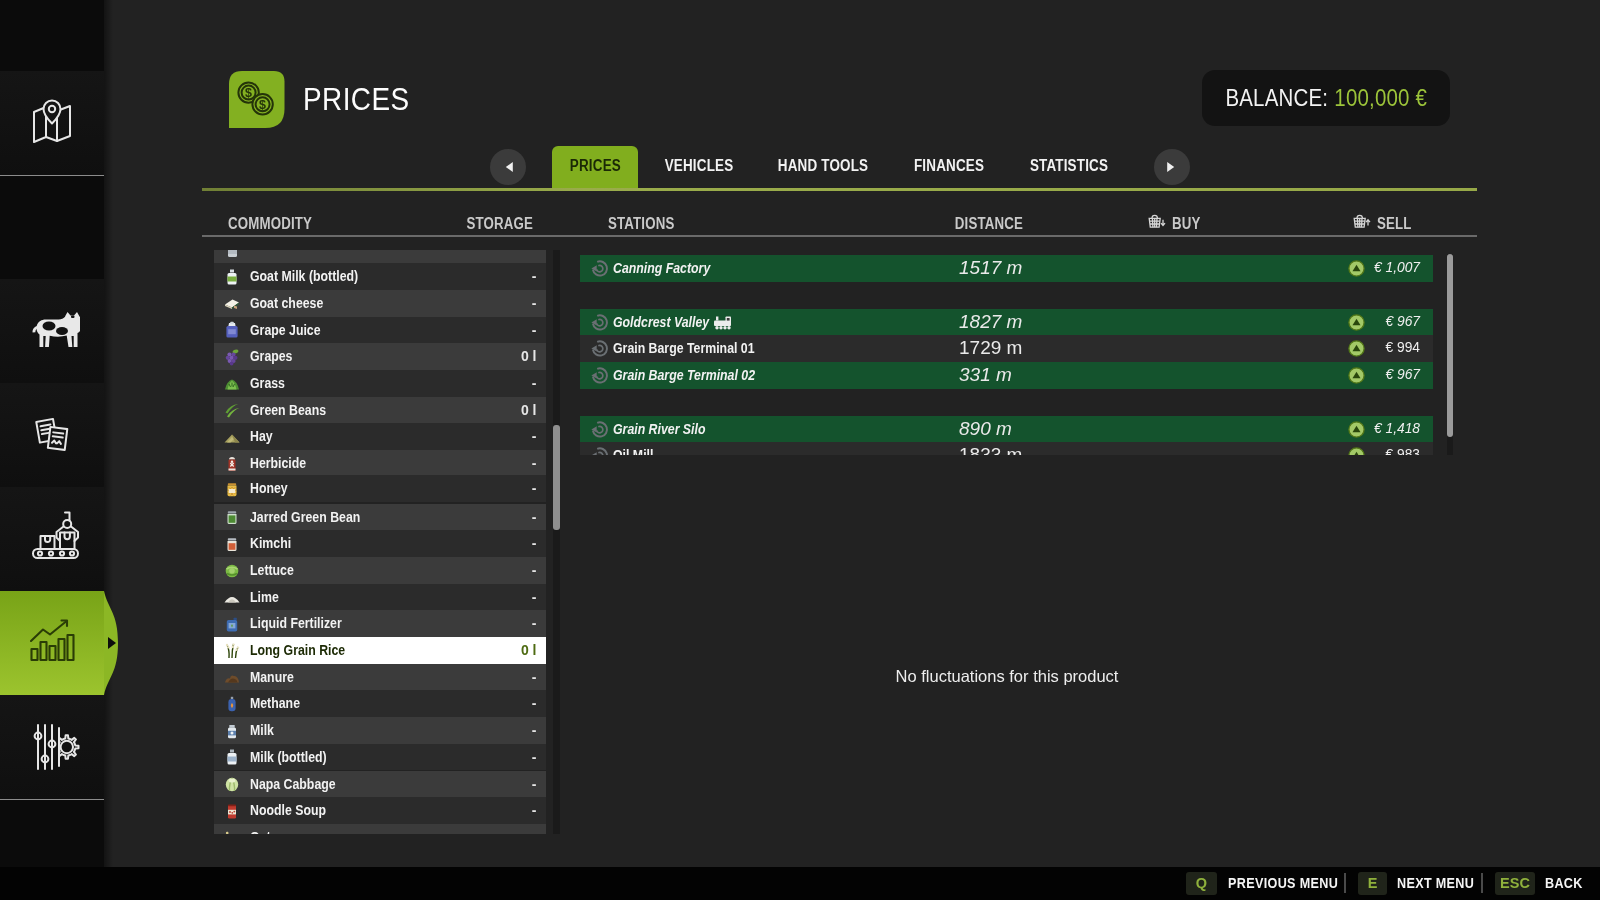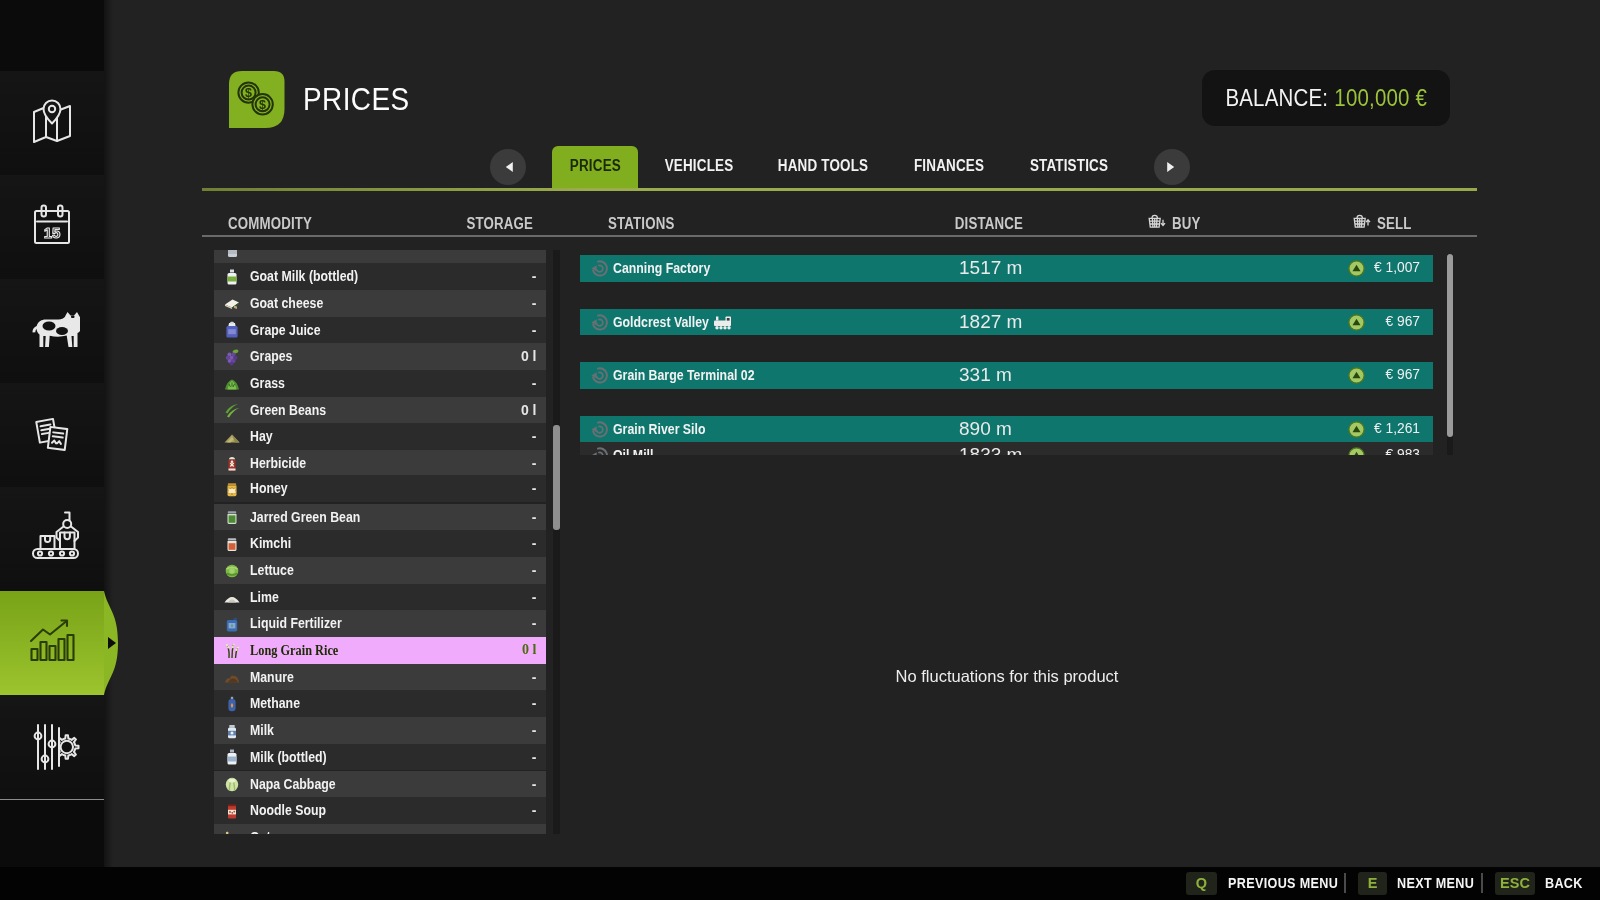--- a/index.html
+++ b/index.html
@@ -45,33 +45,33 @@
 
 .colh { position:absolute; top:214.5px; font-size:16px; font-weight:bold; color:#c9c9c9; letter-spacing:0.2px;
   transform:scaleX(0.83); transform-origin:0 50%; }
 .colh.r { transform:translateX(-100%) scaleX(0.83); transform-origin:100% 50%; }
 
 
 #clist { position:absolute; left:213.5px; top:250px; width:332px; height:584px; overflow:hidden; }
 .crow { position:absolute; left:0; width:332px; height:26.7px; }
 .crow.lt { background:#3b3b3b;padding-left:12px; }
 .crow.dk { background:#2b2b2b; }
-.crow.sel { background:#f0abfc;font-family:Liberation Serif, serif; }
+.crow.sel { background:#ffffff; }
 .ci { position:absolute; left:9px; top:4.5px; }
 .cname { position:absolute; left:36px; top:0; line-height:26.7px; font-size:14.5px; font-weight:bold; color:#f2f2f2; white-space:nowrap; transform:scaleX(0.85); transform-origin:0 50%; }
 .crow.sel .cname { color:#1c2a04; }
 .cval { position:absolute; right:9px; top:0; line-height:26.7px; font-size:14px; font-weight:bold; color:#e6e6e6; }
 .crow.sel .cval { color:#4e6b12; }
 #cscroll { position:absolute; left:553px; top:250px; width:6.5px; height:584px; background:#1a1a1a; }
 #cscroll .thumb { position:absolute; left:0; top:175px; width:6.5px; height:105px; background:#8f8f8f; border-radius:3px; }
 
 
 #slist { position:absolute; left:580px; top:255px; width:853px; height:200px; overflow:hidden; }
 .srow { position:absolute; left:0; width:853px; height:26.7px; }
-.srow.lt { background:#0f766e; }
+.srow.lt { background:#14532d;font-style:italic; }
 .srow.dk { background:#2b2b2b; }
 .si { position:absolute; left:10px; top:4px; }
 .sname { position:absolute; left:33px; top:0; line-height:26.7px; font-size:14.5px; font-weight:bold; color:#f2f2f2; white-space:nowrap; transform:scaleX(0.85); transform-origin:0 50%; }
 .train { position:absolute; left:133px; top:6px; }
 .sdist { position:absolute; left:379px; top:0; line-height:26.7px; font-size:19px; color:#eaeaea; }
 .spc { position:absolute; left:768px; top:5px; }
 .sprice { position:absolute; right:13px; top:0; line-height:26.7px; font-size:13.8px; color:#f0f0f0; }
 #sscroll { position:absolute; left:1447px; top:254px; width:5.5px; height:201px; background:#1a1a1a; }
 #sscroll .thumb { position:absolute; left:0; top:0; width:5.5px; height:183px; background:#9b9b9b; border-radius:3px; }
 
@@ -97,29 +97,20 @@
       <div class="sbsep" style="top:798.5px"></div>
       <div class="sbblock" style="top:71.0px">
         <svg width="56" height="56" viewBox="0 0 56 56" fill="none" stroke="#e6e6e6" stroke-width="2" stroke-linejoin="round" stroke-linecap="round">
           <path d="M10,17 L22,12 V42 L10,47 Z"></path>
           <path d="M22,12 L33,16 V46 L22,42"></path>
           <path d="M33,16 L46,11 V41 L33,46"></path>
           <path d="M28,5.5 c-4.7,0 -8.5,3.8 -8.5,8.5 c0,6 8.5,14.5 8.5,14.5 s8.5,-8.5 8.5,-14.5 c0,-4.7 -3.8,-8.5 -8.5,-8.5 z" fill="#141414"></path>
           <circle cx="28" cy="14" r="3.2"></circle>
         </svg>
       </div>
-      <div class="sbblock" style="top:175.0px">
-        <svg width="56" height="56" viewBox="0 0 56 56" fill="none" stroke="#e6e6e6" stroke-width="2" stroke-linejoin="round" stroke-linecap="round">
-          <rect x="11" y="12" width="34" height="32" rx="1.5"></rect>
-          <line x1="13" y1="22.5" x2="43" y2="22.5"></line>
-          <rect x="17.5" y="6.5" width="4.5" height="11" rx="2.2"></rect>
-          <rect x="34" y="6.5" width="4.5" height="11" rx="2.2"></rect>
-          <text x="28" y="39" font-family="Liberation Sans" font-size="15" font-weight="bold" text-anchor="middle" fill="none" stroke-width="1.1">15</text>
-        </svg>
-      </div>
       <div class="sbblock" style="top:279.0px">
         <svg width="56" height="56" viewBox="0 0 56 56">
           <g fill="#e8e8e8">
             <path d="M41,13.5 l2.5,-4.5 l3,3.5 h3.5 l3,-3.5 l2.5,4.5 c1.5,1 2.5,2.8 2.2,4.8 l-1.2,8.2 c-0.3,1.8 -1.5,3 -3,3.6 V44 h-3.8 v-11 h-2.2 l0.8,11 h-3.8 l-1.8,-11.5 c-5.5,1.5 -11.5,1.5 -17,0.2 l-0.8,11.3 h-3.8 l0.6,-11 h-2.4 V44 h-3.8 V31.5 c-2.8,-2.2 -3.8,-6 -2.6,-9.3 c1.3,-3.6 4.8,-5.7 8.6,-5.7 h13.2 c2.6,0 5,-1.1 6.6,-3 z"></path>
             <path d="M13.5,23 c-3.2,0.6 -5.3,3.4 -4.9,6.6 l2.8,-0.4 c-0.2,-1.8 0.8,-3.4 2.5,-4 z"></path>
           </g>
           <g fill="#131313">
             <ellipse cx="25" cy="23" rx="6.5" ry="4.5"></ellipse>
             <ellipse cx="38" cy="28" rx="6" ry="4"></ellipse>
             <rect x="47" y="12.5" width="3.5" height="2.5" rx="1"></rect>
@@ -517,20 +508,34 @@
             <circle cx="12" cy="12.8" r="1.7" fill="#ececec"></circle>
             <circle cx="16" cy="12.8" r="1.7" fill="#ececec"></circle>
           </svg></span>
         <span class="sdist">1827 m</span>
         <span class="spc"><svg width="17" height="17" viewBox="0 0 17 17">
             <circle cx="8.5" cy="8.5" r="7.6" fill="#a3c967" stroke="#527717" stroke-width="1.3"></circle>
             <path d="M8.5,4.8 L12.5,11.3 H4.5 Z" fill="#2a470c"></path>
           </svg></span>
         <span class="sprice">€ 967</span>
       </div>
+      <div class="srow dk" style="top:80.4px">
+        <span class="si"><svg width="19" height="19" viewBox="0 0 19 19">
+            <path d="M7.2,2.9 a7.1,7.1 0 1 1 -4.3,7.8" stroke="#6a6f73" stroke-width="2" fill="none"></path>
+            <path d="M1.4,9.4 l5.3,-3.1 l0,6.2 z" fill="#6a6f73"></path>
+            <path d="M8.3,6.7 a3.2,3.2 0 1 1 -1.8,3.6" stroke="#6a6f73" stroke-width="1.7" fill="none"></path>
+          </svg></span>
+        <span class="sname">Grain Barge Terminal 01</span>
+        <span class="sdist">1729 m</span>
+        <span class="spc"><svg width="17" height="17" viewBox="0 0 17 17">
+            <circle cx="8.5" cy="8.5" r="7.6" fill="#a3c967" stroke="#527717" stroke-width="1.3"></circle>
+            <path d="M8.5,4.8 L12.5,11.3 H4.5 Z" fill="#2a470c"></path>
+          </svg></span>
+        <span class="sprice">€ 994</span>
+      </div>
       <div class="srow lt" style="top:107.1px">
         <span class="si"><svg width="19" height="19" viewBox="0 0 19 19">
             <path d="M7.2,2.9 a7.1,7.1 0 1 1 -4.3,7.8" stroke="#6a6f73" stroke-width="2" fill="none"></path>
             <path d="M1.4,9.4 l5.3,-3.1 l0,6.2 z" fill="#6a6f73"></path>
             <path d="M8.3,6.7 a3.2,3.2 0 1 1 -1.8,3.6" stroke="#6a6f73" stroke-width="1.7" fill="none"></path>
           </svg></span>
         <span class="sname">Grain Barge Terminal 02</span>
         <span class="sdist">331 m</span>
         <span class="spc"><svg width="17" height="17" viewBox="0 0 17 17">
             <circle cx="8.5" cy="8.5" r="7.6" fill="#a3c967" stroke="#527717" stroke-width="1.3"></circle>
@@ -543,21 +548,21 @@
             <path d="M7.2,2.9 a7.1,7.1 0 1 1 -4.3,7.8" stroke="#6a6f73" stroke-width="2" fill="none"></path>
             <path d="M1.4,9.4 l5.3,-3.1 l0,6.2 z" fill="#6a6f73"></path>
             <path d="M8.3,6.7 a3.2,3.2 0 1 1 -1.8,3.6" stroke="#6a6f73" stroke-width="1.7" fill="none"></path>
           </svg></span>
         <span class="sname">Grain River Silo</span>
         <span class="sdist">890 m</span>
         <span class="spc"><svg width="17" height="17" viewBox="0 0 17 17">
             <circle cx="8.5" cy="8.5" r="7.6" fill="#a3c967" stroke="#527717" stroke-width="1.3"></circle>
             <path d="M8.5,4.8 L12.5,11.3 H4.5 Z" fill="#2a470c"></path>
           </svg></span>
-        <span class="sprice">€ 1,261</span>
+        <span class="sprice">€ 1,418</span>
       </div>
       <div class="srow dk" style="top:187.2px">
         <span class="si"><svg width="19" height="19" viewBox="0 0 19 19">
             <path d="M7.2,2.9 a7.1,7.1 0 1 1 -4.3,7.8" stroke="#6a6f73" stroke-width="2" fill="none"></path>
             <path d="M1.4,9.4 l5.3,-3.1 l0,6.2 z" fill="#6a6f73"></path>
             <path d="M8.3,6.7 a3.2,3.2 0 1 1 -1.8,3.6" stroke="#6a6f73" stroke-width="1.7" fill="none"></path>
           </svg></span>
         <span class="sname">Oil Mill</span>
         <span class="sdist">1833 m</span>
         <span class="spc"><svg width="17" height="17" viewBox="0 0 17 17">

